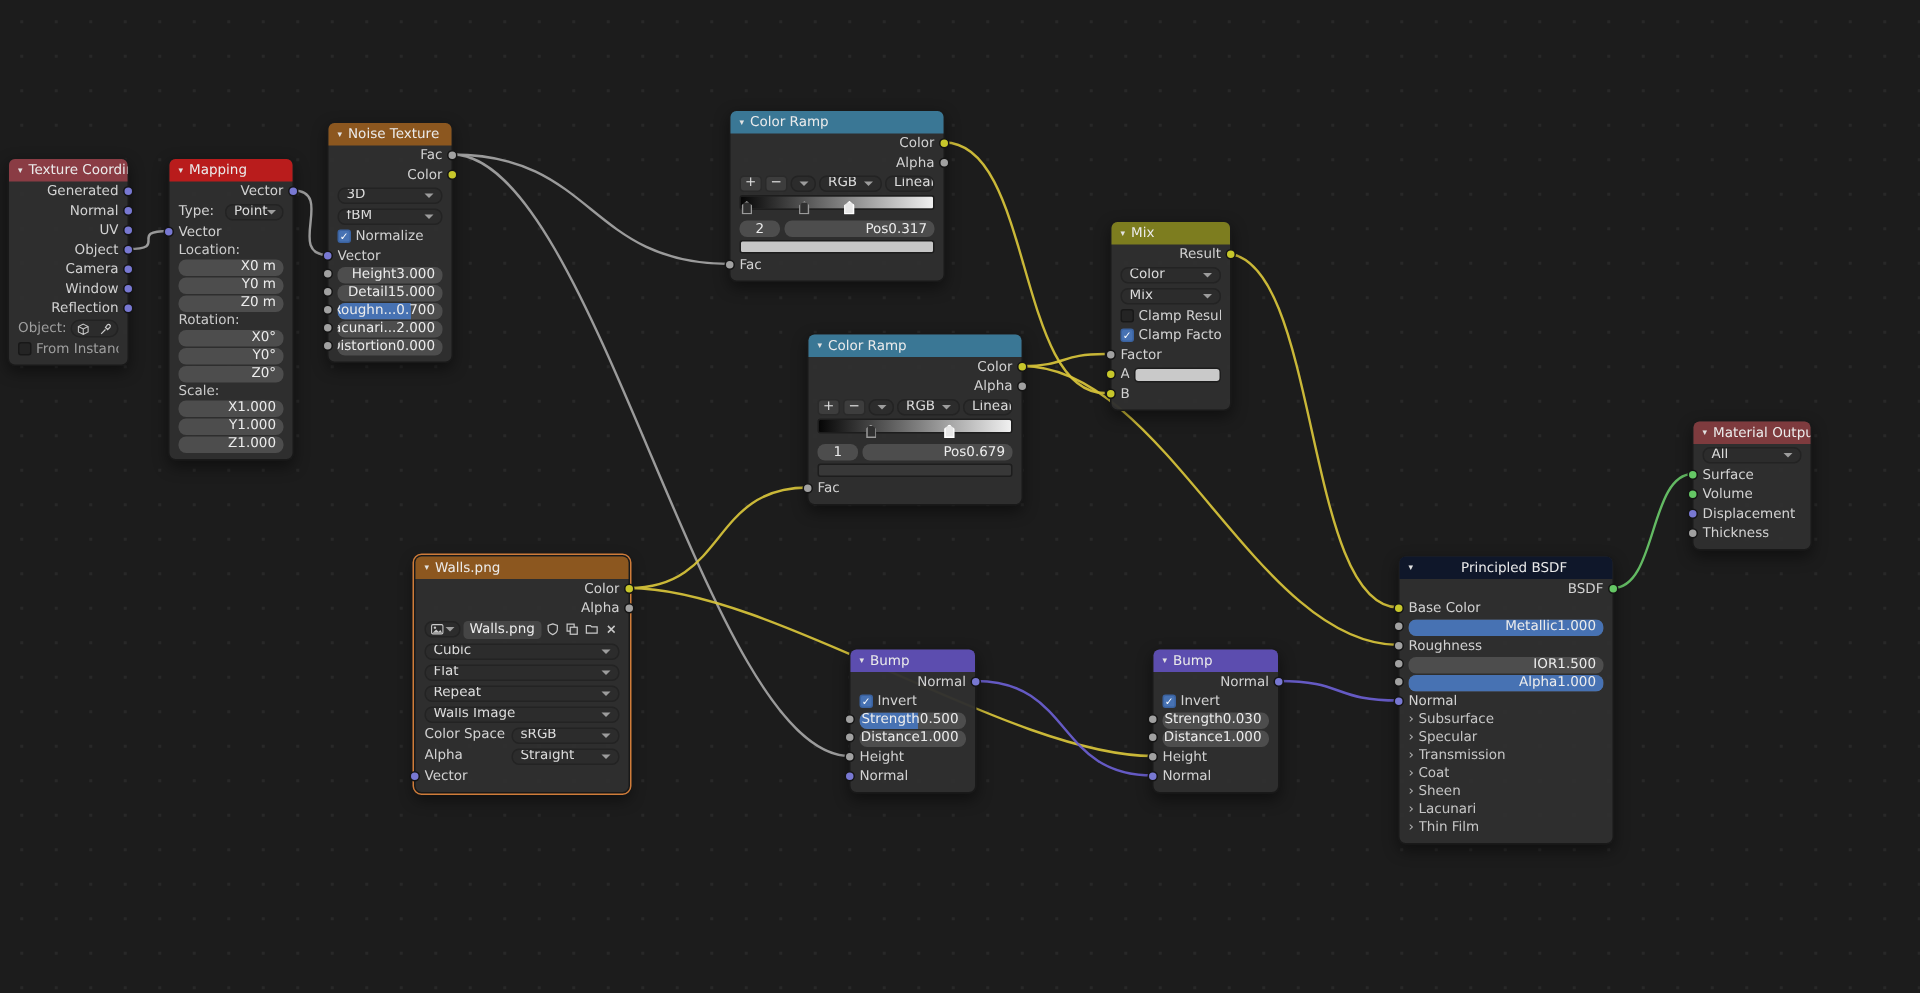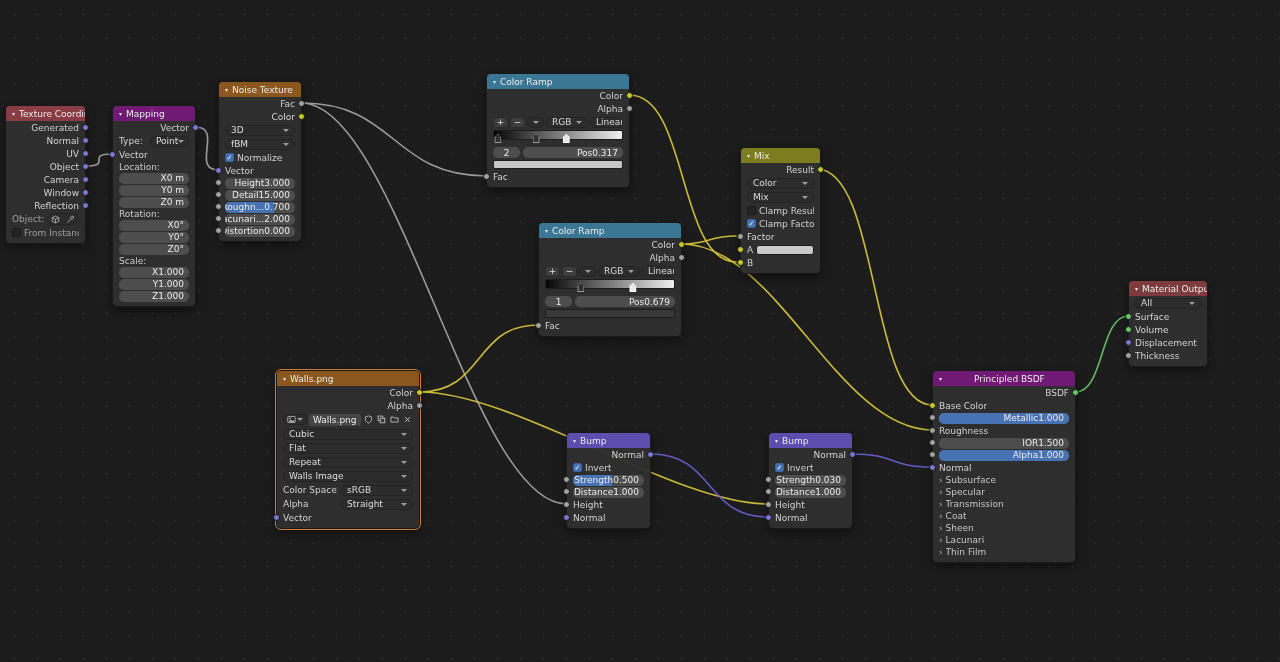--- a/index.html
+++ b/index.html
@@ -132,21 +132,21 @@
             </svg>
           </span>
         </div>
       </div>
       <div class="row">
         <span class="cbox"></span>
         <span class="lbl muted">From Instancer</span>
       </div>
     </div>
     <div class="node" style="left: 112px; top: 105px; width: 84px;">
-      <div class="n-head" style="background: #701a75;">
+      <div class="n-head" style="background: #b91c1c;">
         <span class="h-caret">▾</span>
         <span class="h-title">Mapping</span>
       </div>
       <div class="row out">
         <span class="lbl">Vector</span>
         <span class="socket out" style="background: rgb(120, 120, 210);"></span>
       </div>
       <div class="row row-ddl">
         <span class="lbl" style="flex: 0 0 28px;">Type:</span>
         <div class="dd">
@@ -595,21 +595,21 @@
       <div class="row">
         <span class="socket in" style="background: rgb(161, 161, 161);"></span>
         <span class="lbl">Height</span>
       </div>
       <div class="row">
         <span class="socket in" style="background: rgb(120, 120, 210);"></span>
         <span class="lbl">Normal</span>
       </div>
     </div>
     <div class="node" style="left: 932px; top: 370px; width: 144px;">
-      <div class="n-head" style="background: #701a75; gap: 32px;">
+      <div class="n-head" style="background: #0f172a; gap: 32px;">
         <span class="h-caret">▾</span>
         <span class="h-title">Principled BSDF</span>
       </div>
       <div class="row out">
         <span class="lbl">BSDF</span>
         <span class="socket out" style="background: rgb(101, 199, 101);"></span>
       </div>
       <div class="row">
         <span class="socket in" style="background: rgb(199, 199, 43);"></span>
         <span class="lbl">Base Color</span>

